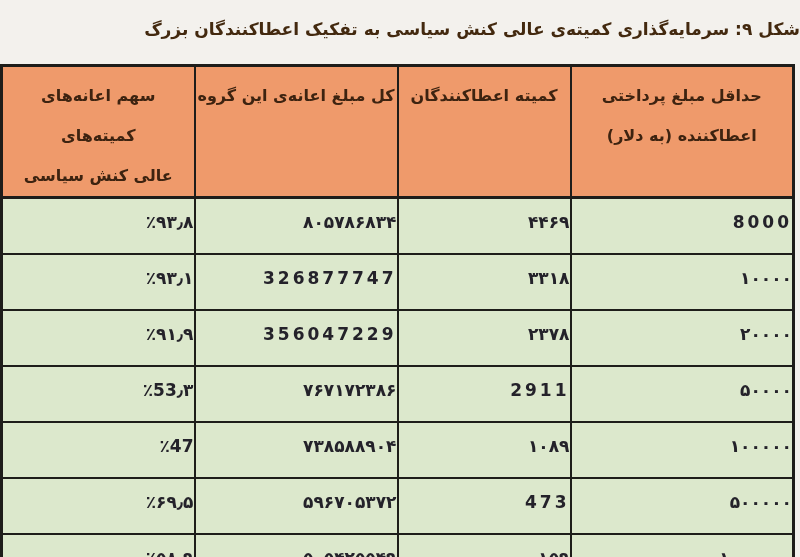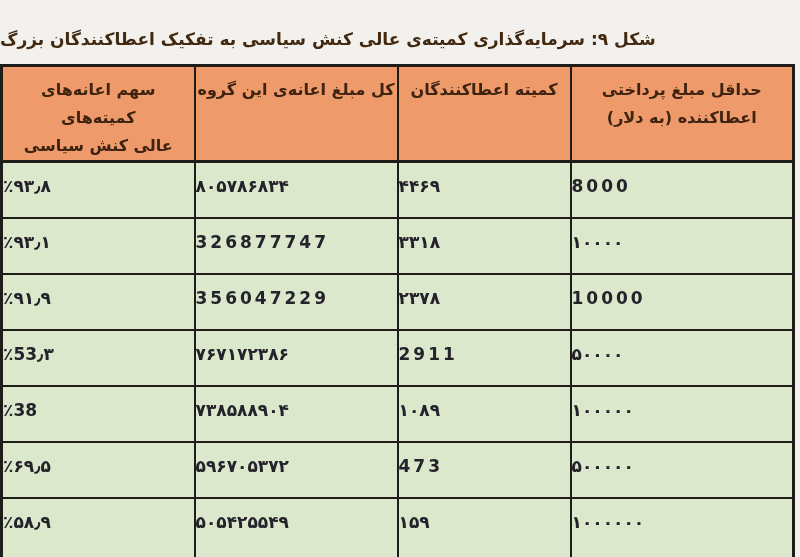--- a/index.html
+++ b/index.html
@@ -5,23 +5,23 @@
   * { margin: 0; padding: 0; box-sizing: border-box; }
   html, body {
     width: 800px; height: 557px;
     overflow: hidden;
     background: #f3f1ed;
     font-family: "DejaVu Sans", sans-serif;
   }
   .page { position: relative; width: 800px; height: 557px; direction: rtl; }
 
   .figure-title {
-    padding-top: 29px;
+    padding-top: 19px;
     height: 61px;
-    text-align: left;
+    text-align: right;
     font-size: 17px;
     font-weight: bold;
     color: #43290f;
     direction: rtl;
     letter-spacing: 0.2px;
   }
 
   table.data-table {
     position: absolute;
     top: 64px;
@@ -43,29 +43,29 @@
     background: #ef9a6b;
     border: 2px solid #1e1d1a;
     border-bottom-width: 3px;
     height: 95px;
     vertical-align: top;
     padding-top: 9px;
     text-align: center;
     font-size: 16px;
     font-weight: bold;
     color: #3d2310;
-    line-height: 28px;
+    line-height: 40px;
     white-space: pre-line;
   }
   td {
     border: 2px solid #1e1d1a;
     height: 56px;
     vertical-align: top;
     padding-top: 14px;
-    text-align: left;
+    text-align: right;
     font-size: 17px;
     font-weight: bold;
     color: #24222a;
     letter-spacing: 3px;
     line-height: 1.15;
   }
   tbody tr:last-child td { height: 62px; }
 </style>
 </head>
 <body>
@@ -98,36 +98,36 @@
           <td>۸۰۵۷۸۶۸۳۴</td>
           <td>٪۹۳٫۸</td>
         </tr>
         <tr>
           <td>۱۰۰۰۰</td>
           <td>۳۳۱۸</td>
           <td>326877747</td>
           <td>٪۹۳٫۱</td>
         </tr>
         <tr>
-          <td>10000</td>
+          <td>۲۰۰۰۰</td>
           <td>۲۳۷۸</td>
           <td>356047229</td>
           <td>٪۹۱٫۹</td>
         </tr>
         <tr>
           <td>۵۰۰۰۰</td>
           <td>2911</td>
           <td>۷۶۷۱۷۲۳۸۶</td>
           <td>٪53٫۳</td>
         </tr>
         <tr>
           <td>۱۰۰۰۰۰</td>
           <td>۱۰۸۹</td>
           <td>۷۳۸۵۸۸۹۰۴</td>
-          <td>٪38</td>
+          <td>٪47</td>
         </tr>
         <tr>
           <td>۵۰۰۰۰۰</td>
           <td>473</td>
           <td>۵۹۶۷۰۵۳۷۲</td>
           <td>٪۶۹٫۵</td>
         </tr>
         <tr>
           <td>۱۰۰۰۰۰۰</td>
           <td>۱۵۹</td>

